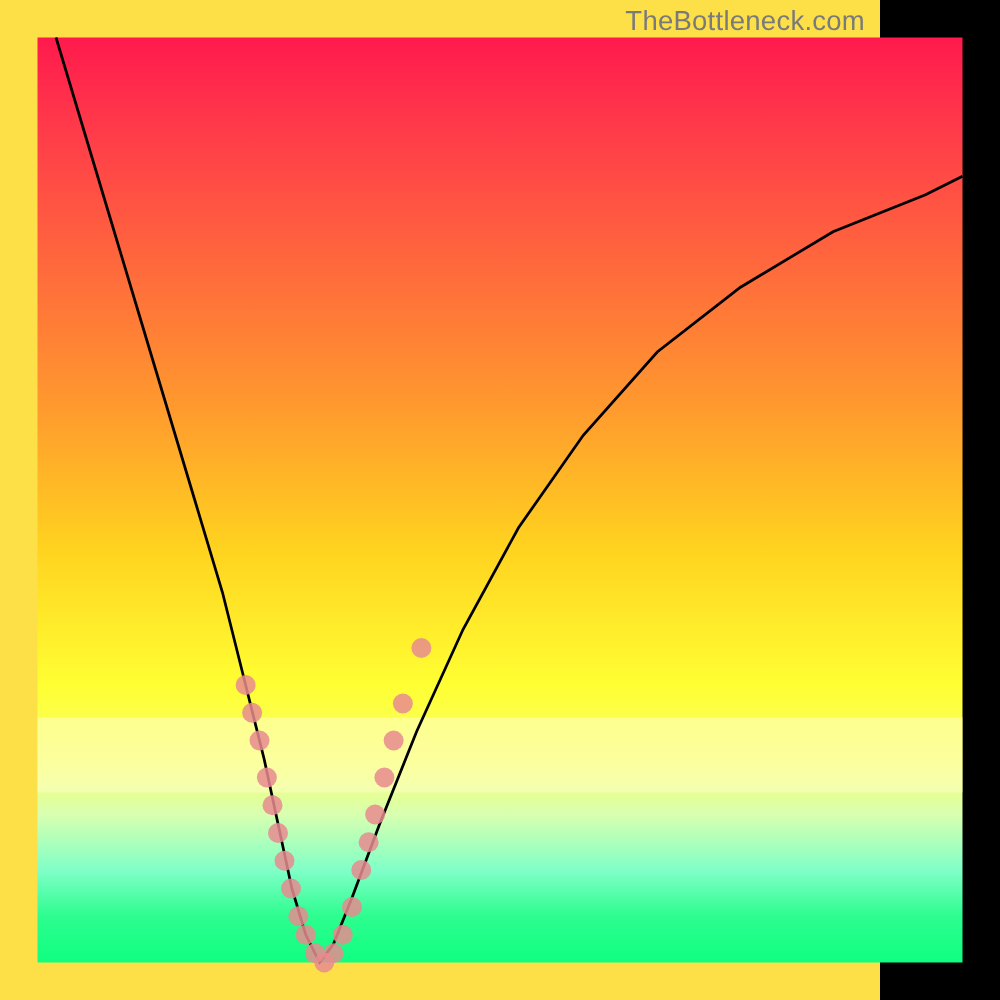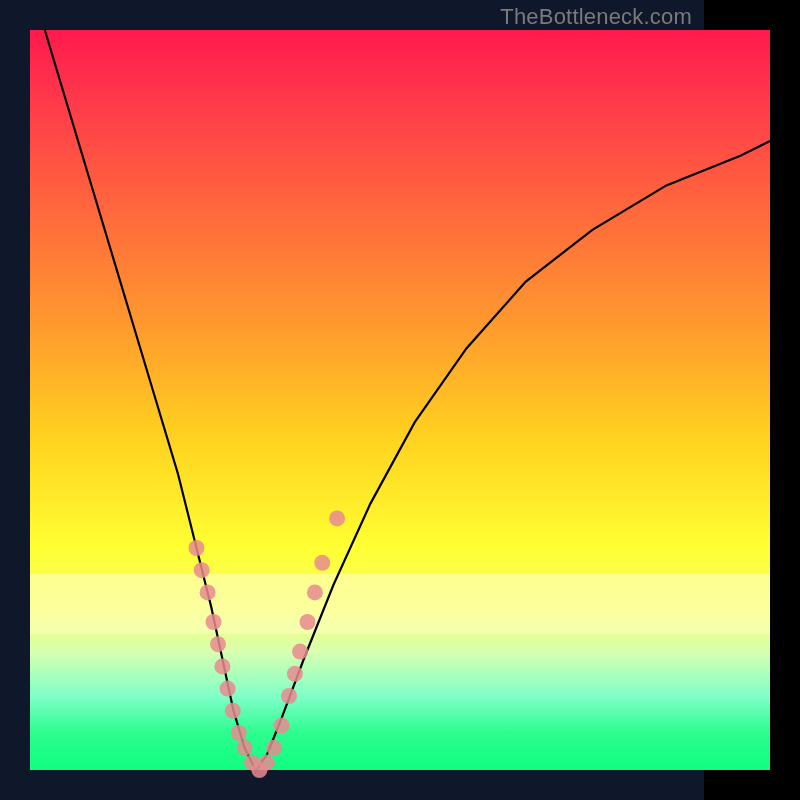--- a/index.html
+++ b/index.html
@@ -10,21 +10,21 @@
     overflow: hidden;
     background: #000;
     font-family: Arial, Helvetica, sans-serif;
   }
   .frame {
     position: absolute;
     left: 0;
     top: 0;
     width: 704px;
     height: 800px;
-    background: #0f172a;
+    background: #fde047;
   }
   .plot {
     position: absolute;
     left: 30px;
     top: 30px;
     width: 740px;
     height: 740px;
     background: linear-gradient(to bottom,
       #ff1a4d 0%,
       #ff3b4a 10%,

